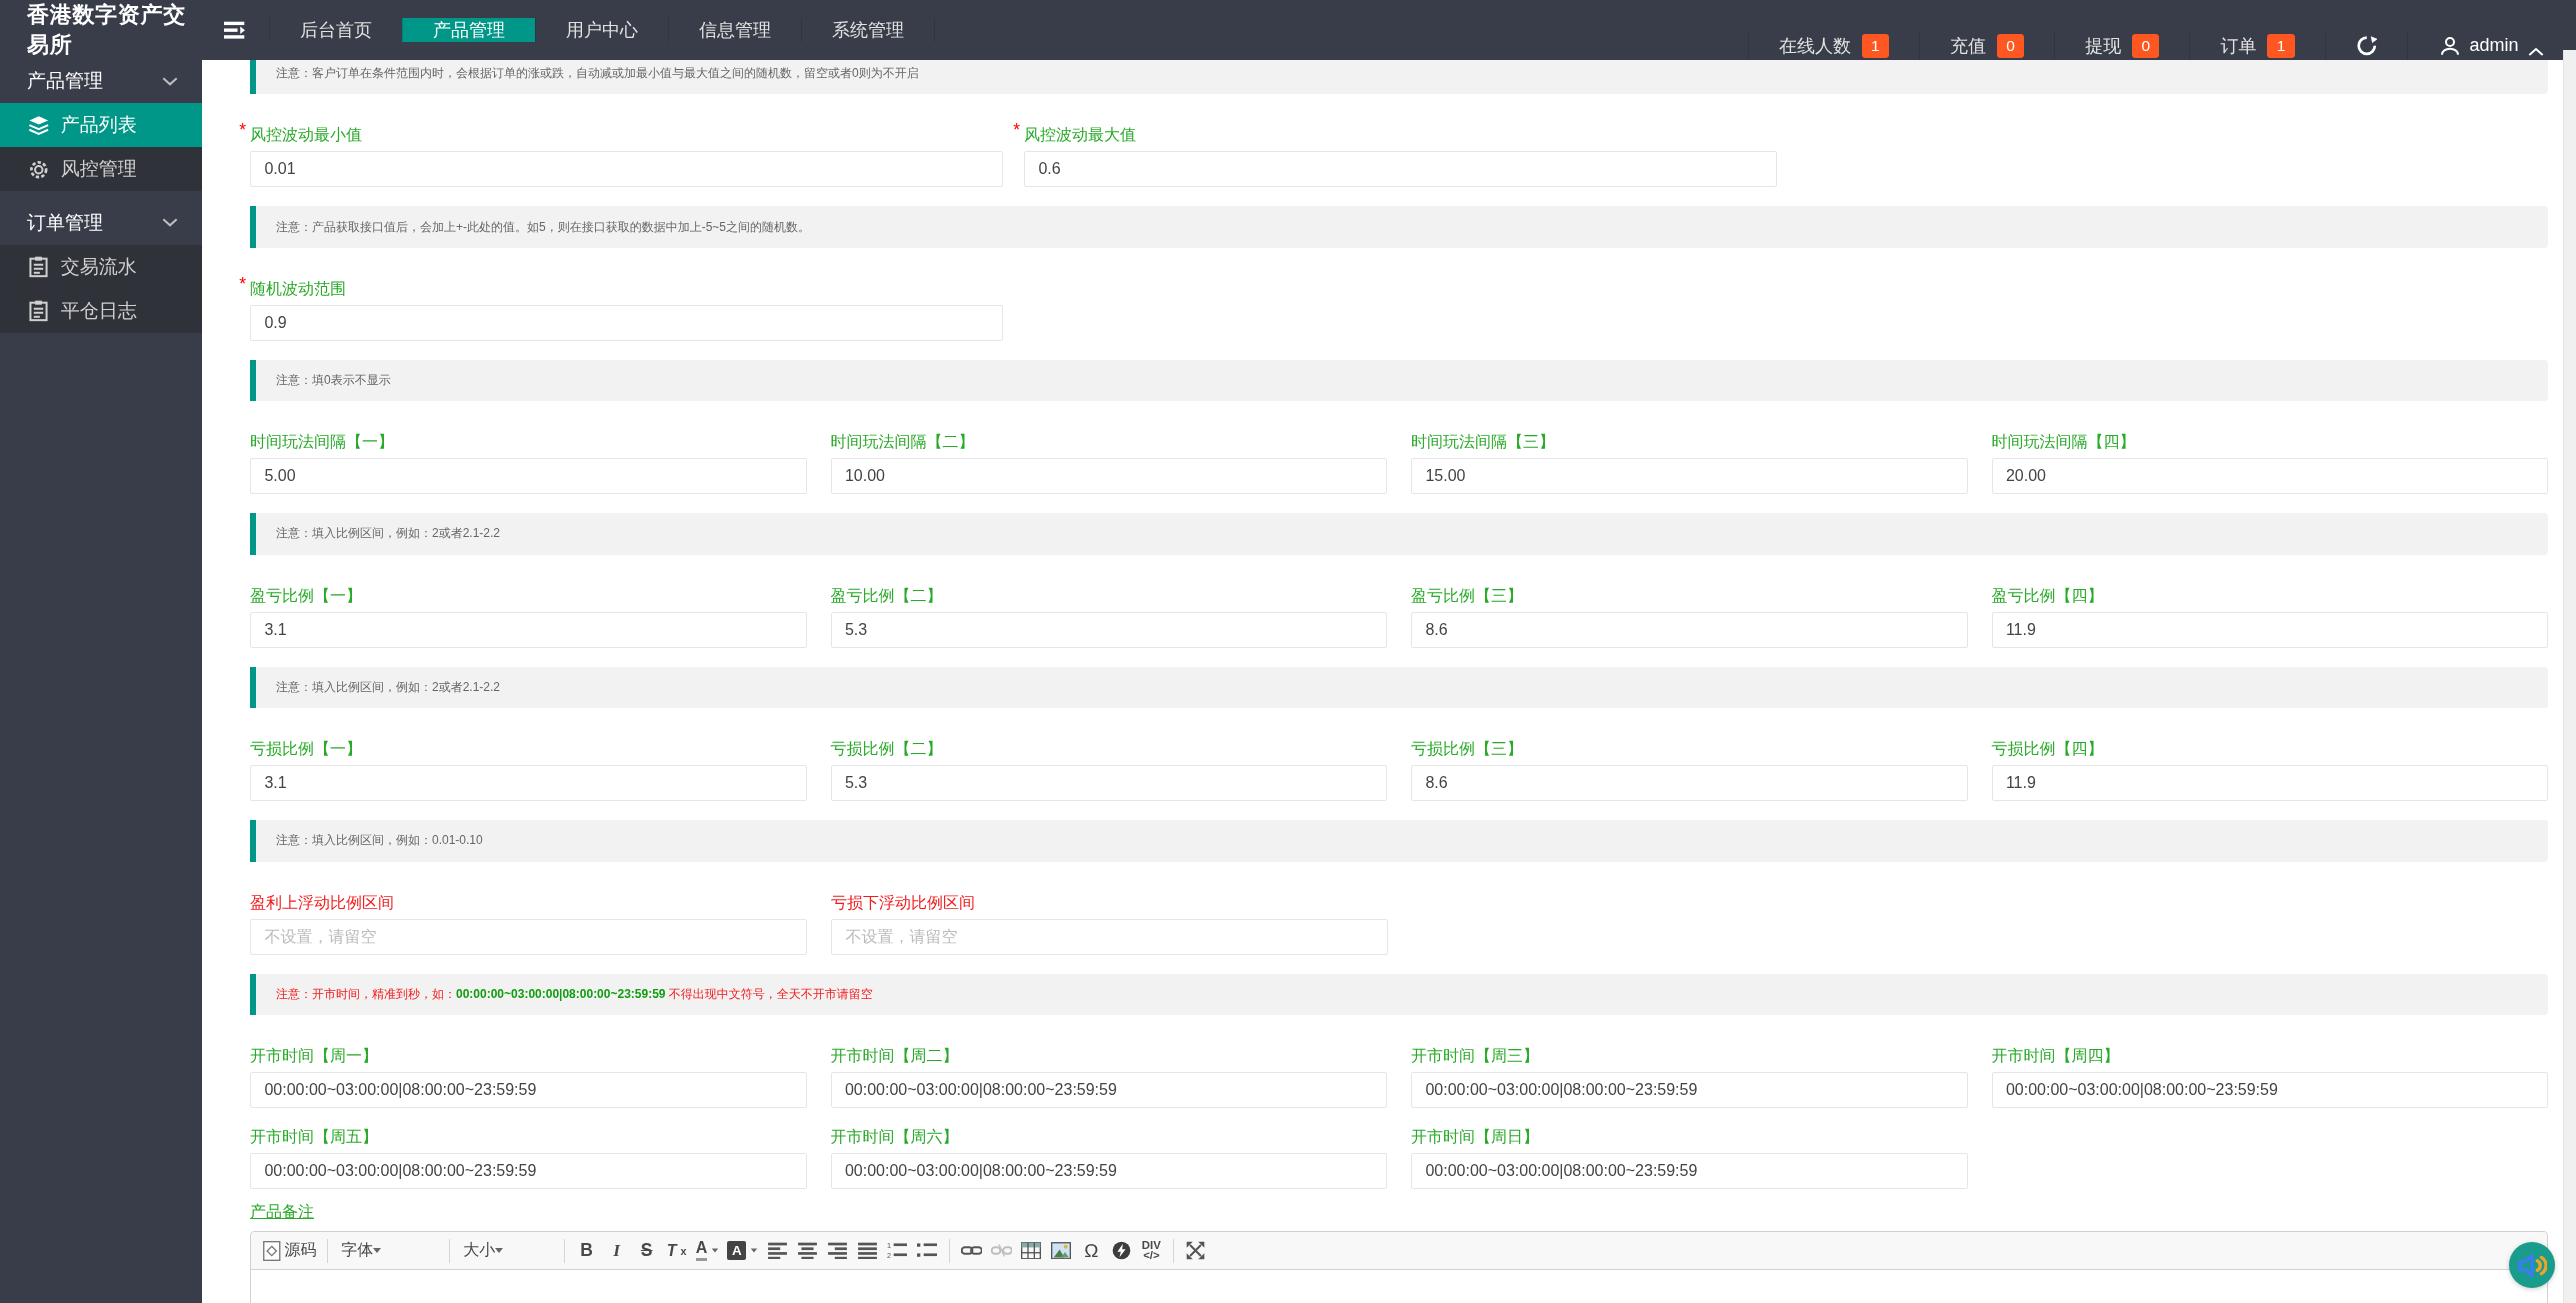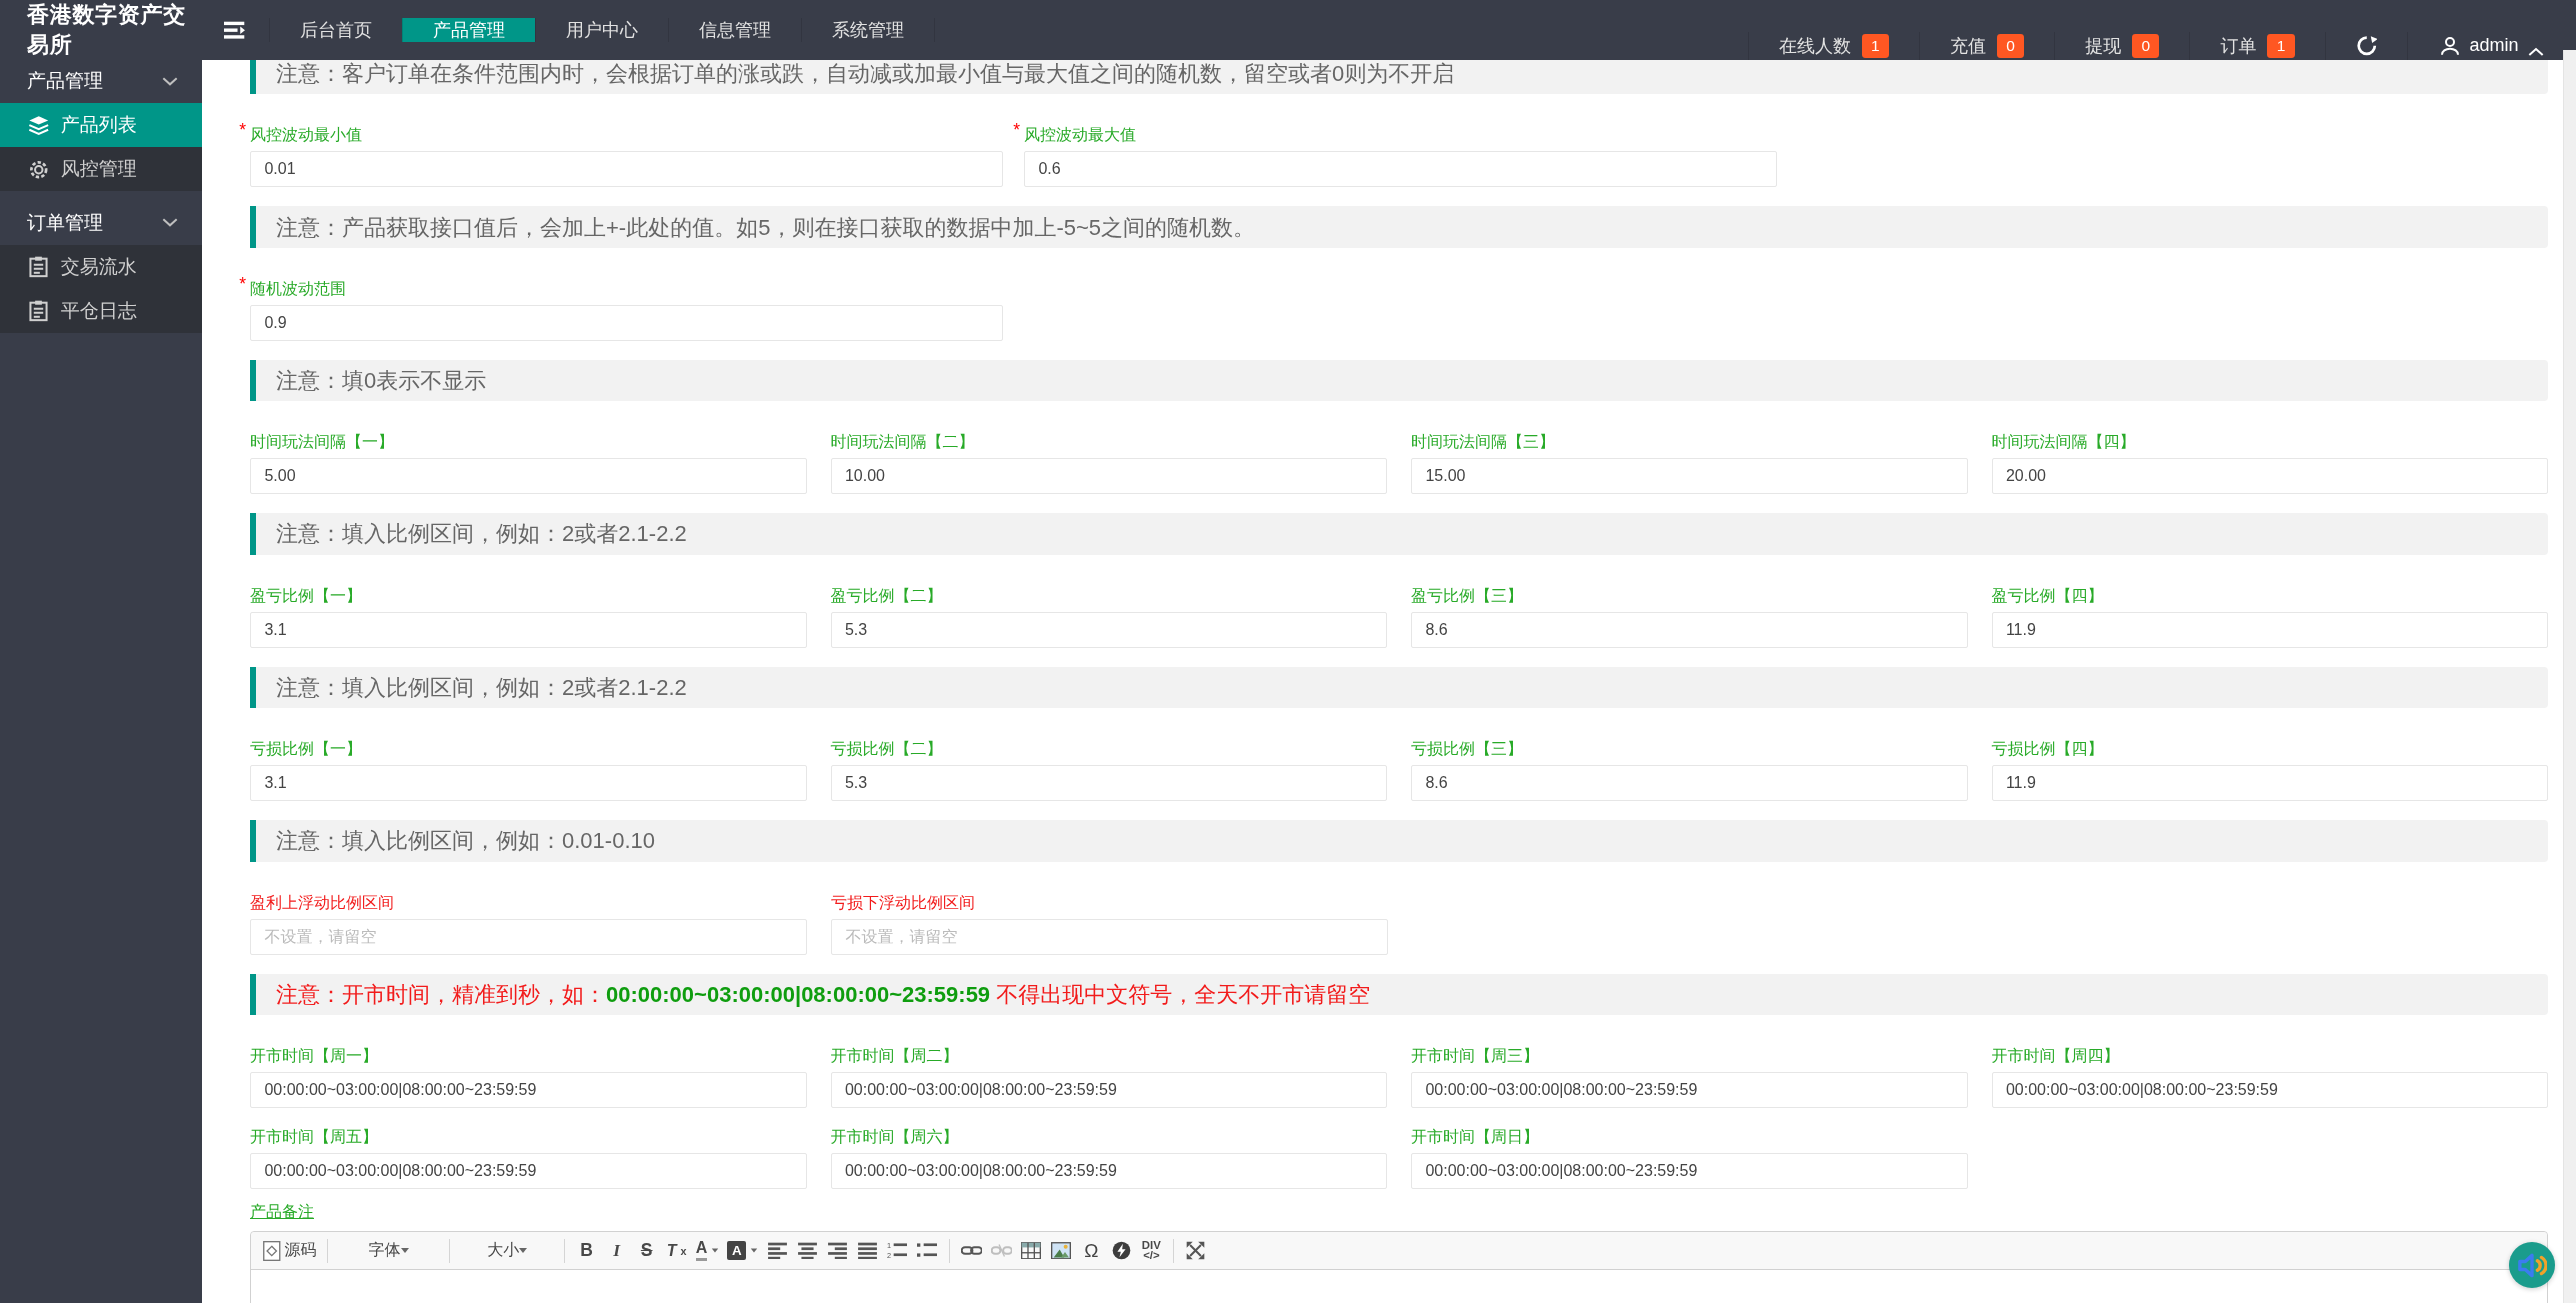--- a/index.html
+++ b/index.html
@@ -37,21 +37,21 @@
     background:#2F3239; color:#d0d0d0; font-size:19px; cursor:pointer; }
   .side-item.active { background:#009688; color:#fff; }
   .side-item .sicon { width:23px; display:flex; justify-content:center; }
 
   
   .main { position:absolute; left:202px; top:50px; width:2362px; height:1254px;
     background:#fff; padding:2.7px 16px 0 48px; }
   .content { width:2298px; }
 
   .note { background:#f2f2f2; border-left:6.7px solid #009688; border-radius:0 4px 4px 0;
-    padding:11.4px 20px; font-size:22px; color:#666; line-height:19px; margin-bottom:31px; }
+    padding:11.4px 20px; font-size:12px; color:#666; line-height:19px; margin-bottom:31px; }
   .note.red { color:#f21b1b; }
   .note .hl { color:#0f9d0f; font-weight:bold; }
 
   .frow { display:flex; margin-bottom:19px; }
   .frow .col3 { width:753px; margin-right:21px; }
   .frow .col4 { width:557px; margin-right:24px; }
   .frow .col3:last-child,.frow .col4:last-child { margin-right:0; }
 
   .flabel { font-size:16px; color:#28aa28; margin-bottom:6.7px; line-height:19px; position:relative; }
   .flabel.red { color:#f21b1b; }
@@ -64,21 +64,21 @@
 
   
   .editor-label { font-size:16px; color:#28aa28; margin:9.4px 0 8px;text-decoration:underline; }
   .editor { border:0.7px solid #d1d1d1; border-radius:4px 4px 0 0; width:2298px; }
   .toolbar { background:#f8f8f8; border-bottom:0.7px solid #d1d1d1; border-radius:4px 4px 0 0;
     padding:6.7px 8px; display:flex; align-items:center; flex-wrap:nowrap; height:38px; }
   .tbtn { height:27px; min-width:30px; display:flex; align-items:center; justify-content:center;
     gap:4px; padding:0 4px; color:#484848; font-size:16px; cursor:pointer; border-radius:2.7px; }
   .tbtn.disabled { opacity:.35; }
   .tsep { width:0.7px; height:24px; background:#d5d5d5; margin:0 6.7px; }
-  .combo { display:flex; align-items:center; justify-content:center; width:108px;
+  .combo { display:flex; align-items:center; justify-content:flex-start; width:108px;
     height:27px; padding:0 6.7px; color:#484848; font-size:16px; cursor:pointer; }
   .combo.small { width:101px; }
   .caret { width:0; height:0; border-left:4.7px solid transparent; border-right:4.7px solid transparent;
     border-top:5.4px solid #666; }
   .bold-g { font-weight:bold; font-size:17.5px; }
   .ital-g { font-style:italic; font-family:"Liberation Serif","DejaVu Serif",serif; font-size:17.5px; font-weight:bold; }
   .strike-g { font-weight:bold; font-size:17.5px; text-decoration:line-through; }
   .tx-g { font-weight:bold; font-size:16px; }
   .tx-g sub { font-size:10.8px; }
   .acolor { font-weight:bold; font-size:16px; border-bottom:3.4px solid #999; line-height:1; padding-bottom:1.3px; }

